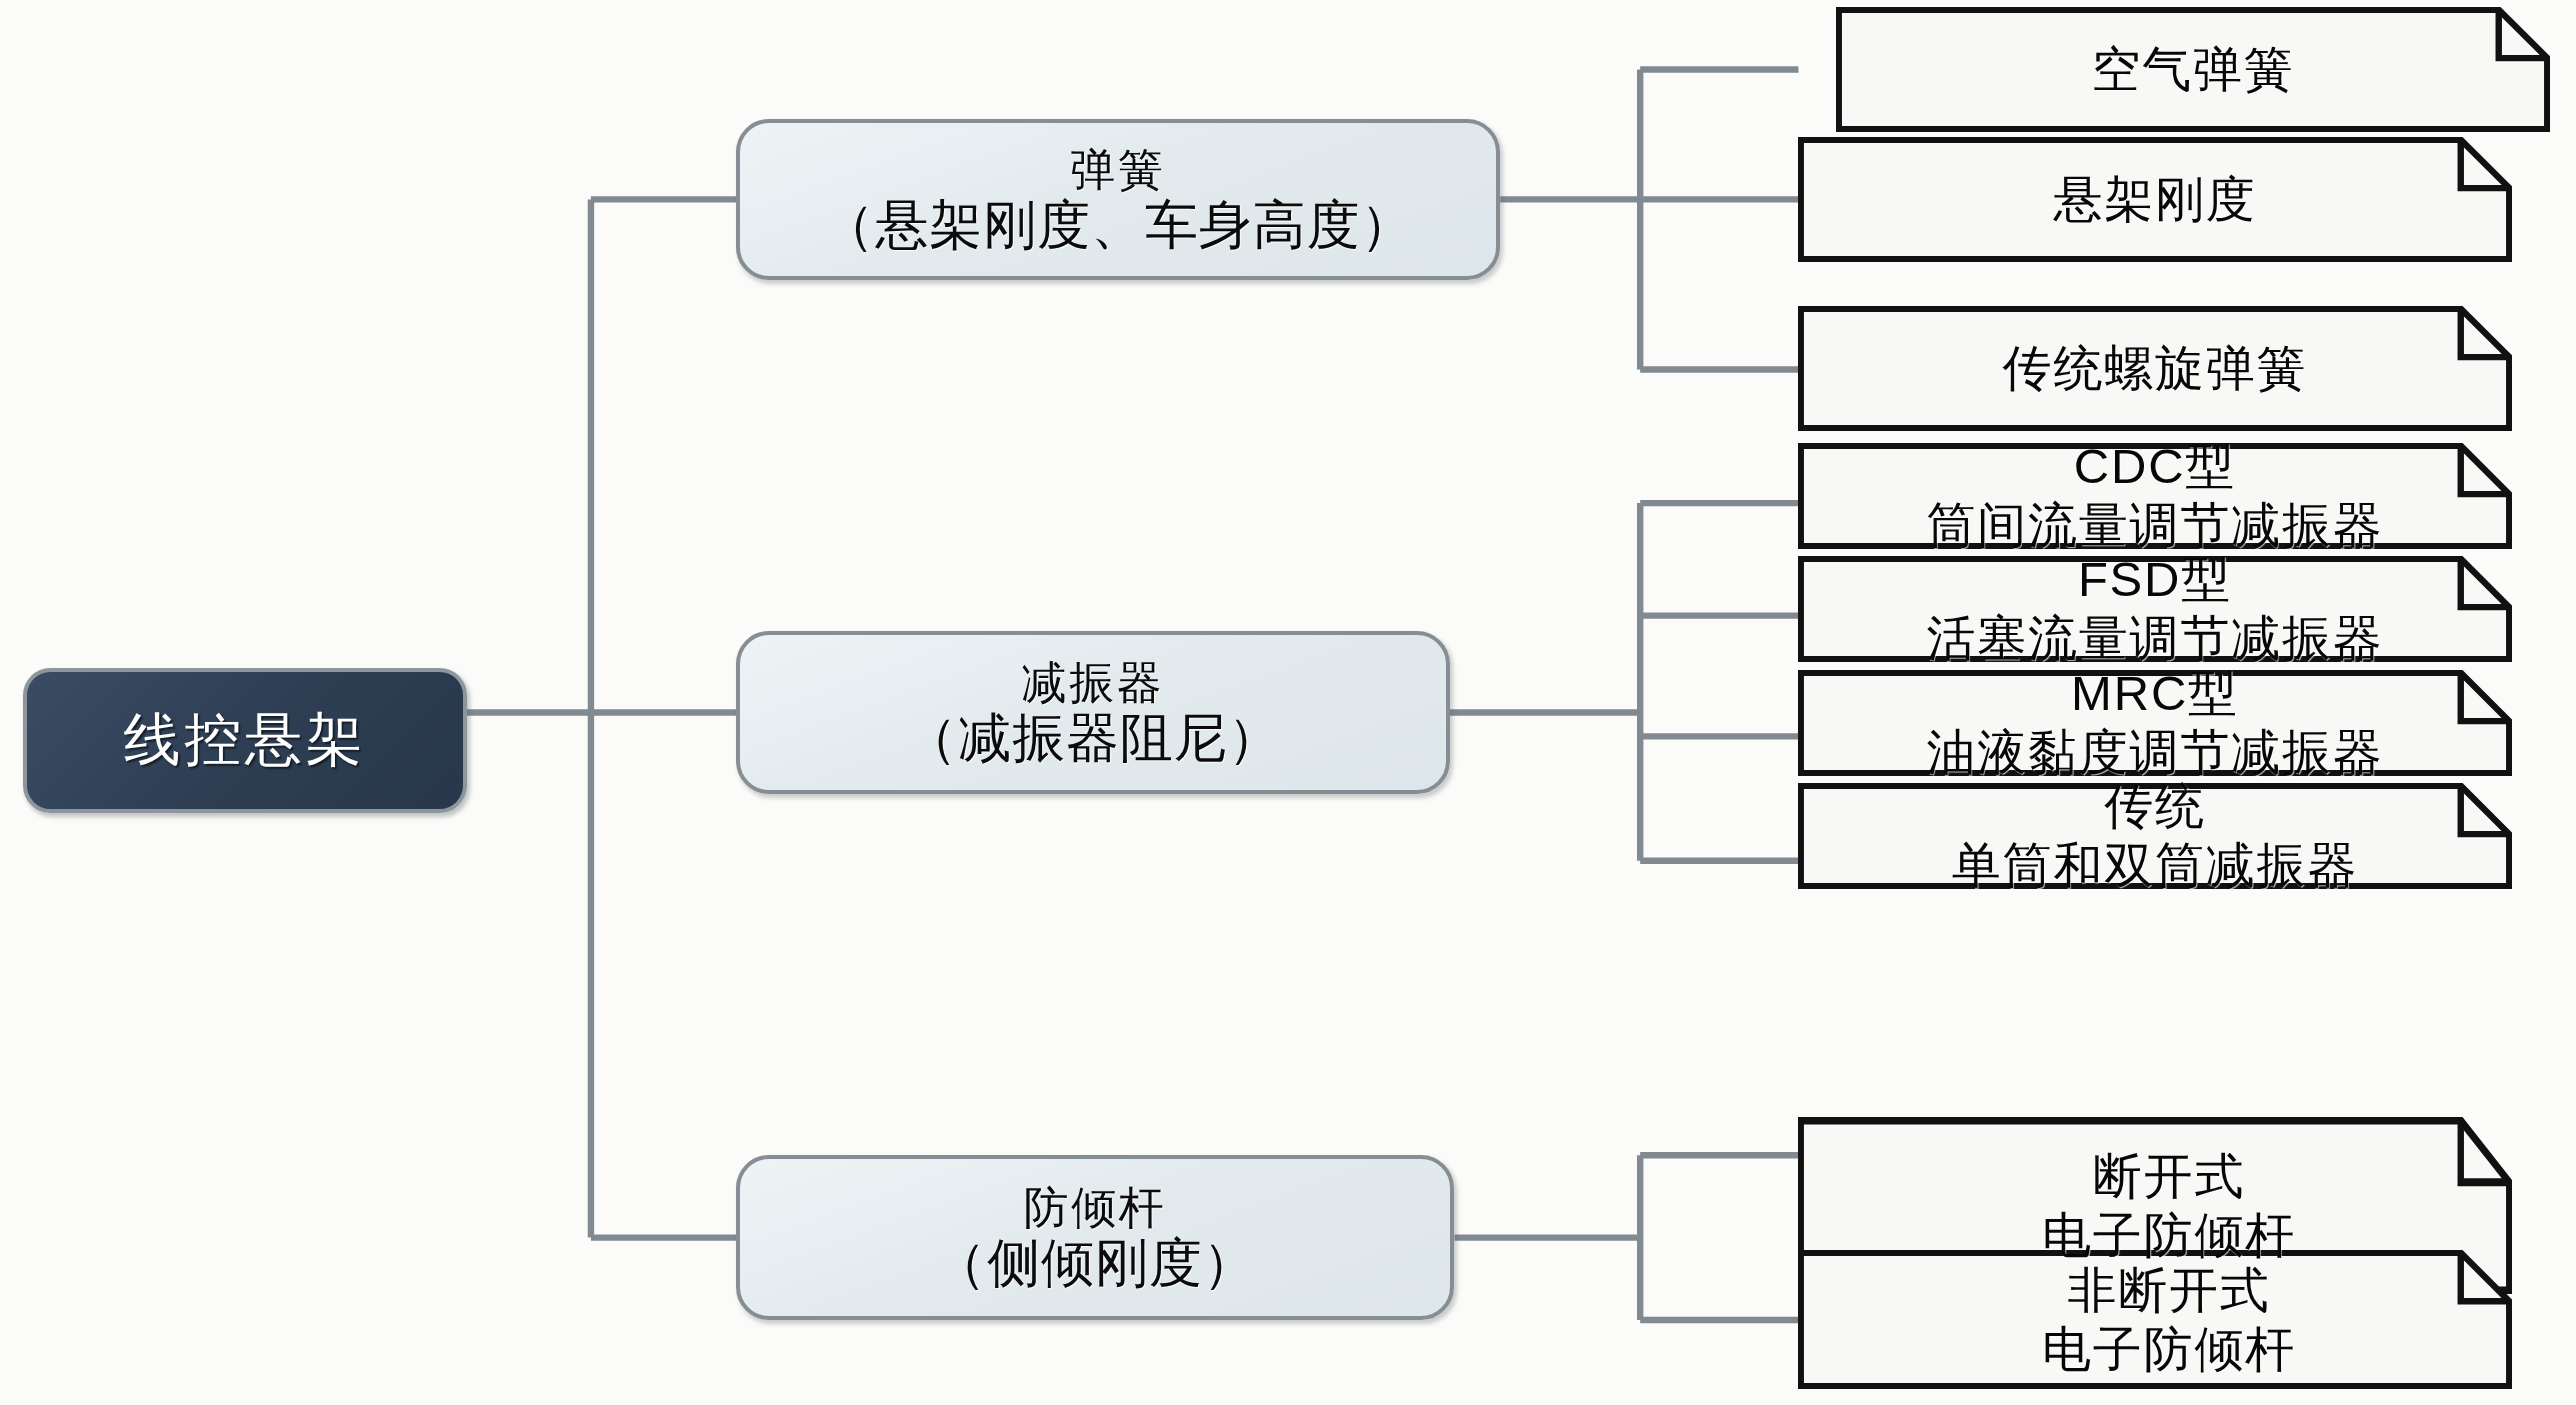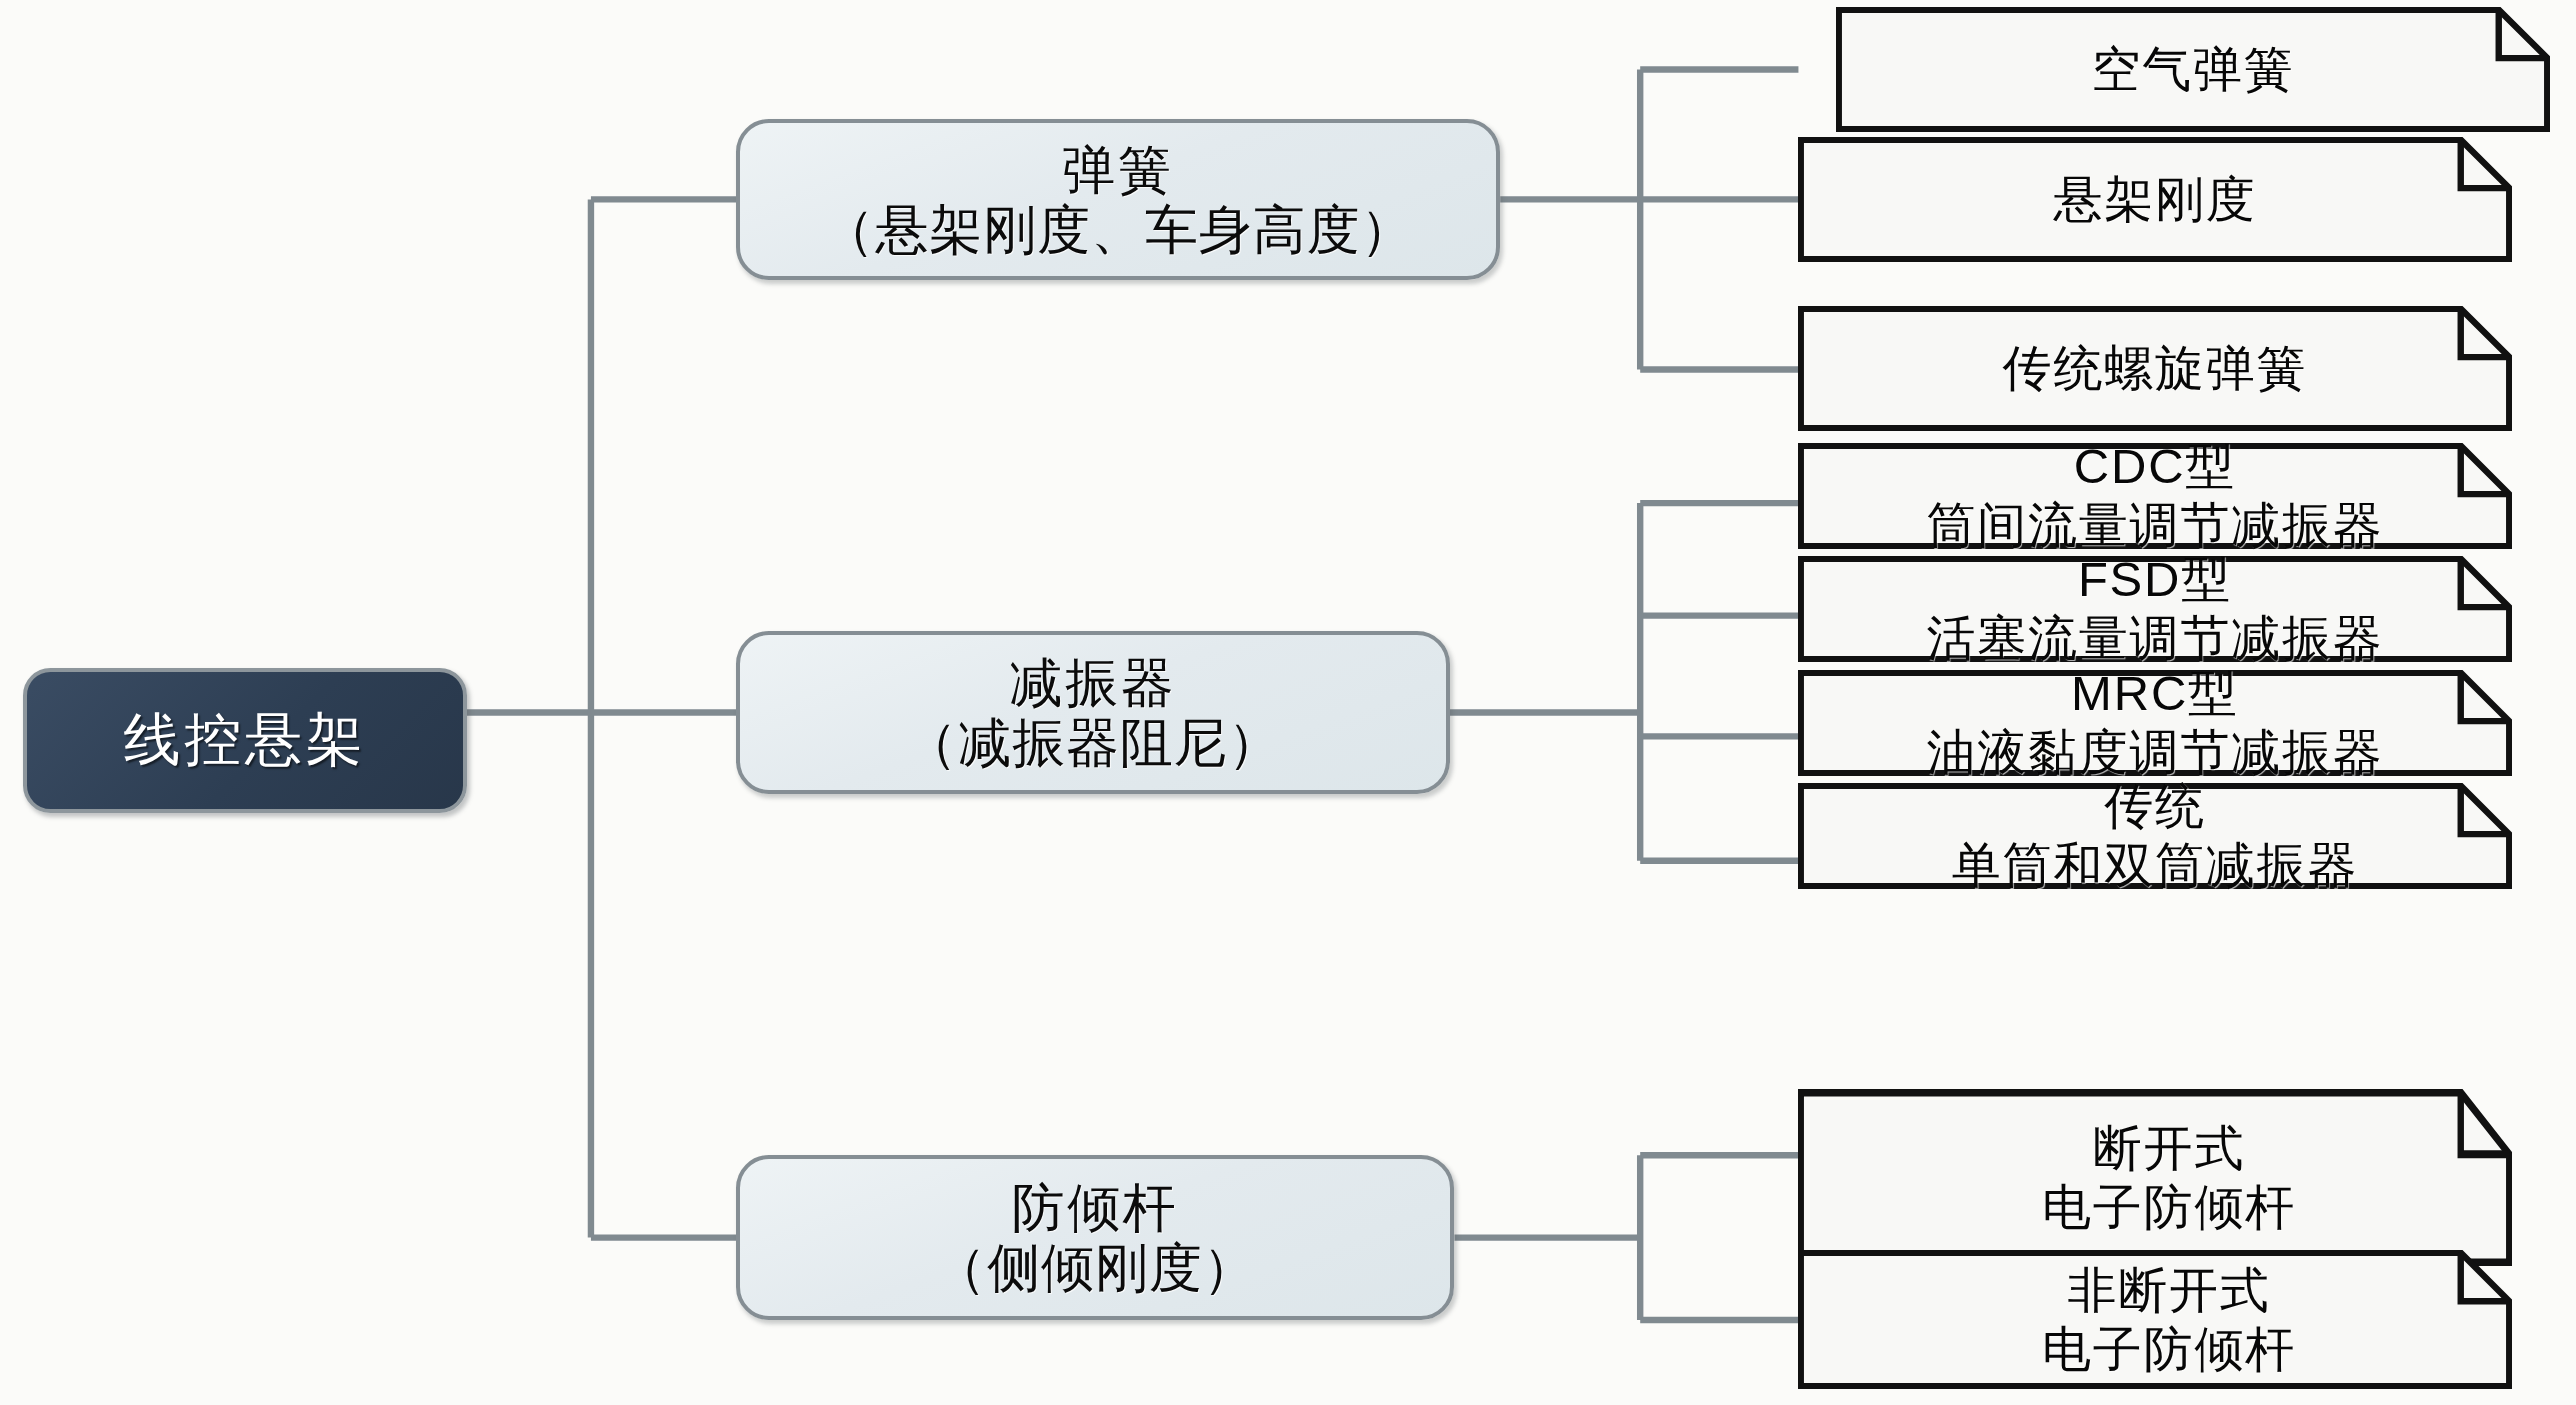--- a/index.html
+++ b/index.html
@@ -38,21 +38,21 @@
     position:absolute;
     background:linear-gradient(160deg,#eef3f5 0%,#e3eaee 45%,#dde6ea 100%);
     border:4.6px solid #858e94;
     border-radius:33px;
     box-sizing:border-box;
     display:flex;flex-direction:column;
     align-items:center;justify-content:center;
     box-shadow:2.7px 3.7px 4.6px rgba(90,95,100,.3);
   }
   .mid-node .l1{
-    font-size:53px;color:#0b0b0b;letter-spacing:2.7px;
+    font-size:45px;color:#0b0b0b;letter-spacing:2.7px;
     line-height:1.12;white-space:nowrap;
     text-shadow:0.9px 0.9px 0.9px rgba(255,255,255,.85);
     text-align:center;
   }
   .mid-node .l2{
     font-size:53px;color:#0b0b0b;letter-spacing:0.9px;
     line-height:1.12;white-space:nowrap;
     text-shadow:0.9px 0.9px 0.9px rgba(255,255,255,.85);
   }
 
@@ -203,21 +203,21 @@
     <svg class="docsvg" viewBox="0 0 780 116" preserveAspectRatio="none">
       <path d="M3,3 H724 L777,56 V113 H3 Z" fill="#f8f8f6" stroke="#111111" stroke-width="7"></path>
       <path d="M724,3 V56 H777" fill="none" stroke="#111111" stroke-width="7"></path>
     </svg>
     <span class="txt">
       <span>传统</span>
       <span class="t2">单筒和双筒减振器</span>
     </span>
   </div>
 
-  <div class="doc" style="top:1089px;height:177px;padding-left:28px;">
+  <div class="doc" style="top:1117px;height:177px;padding-left:28px;">
     <svg class="docsvg" viewBox="0 0 780 152" preserveAspectRatio="none">
       <path d="M3,3 H724 L777,56 V149 H3 Z" fill="#f8f8f6" stroke="#111111" stroke-width="7"></path>
       <path d="M724,3 V56 H777" fill="none" stroke="#111111" stroke-width="7"></path>
     </svg>
     <span class="txt">
       <span>断开式</span>
       <span class="t2">电子防倾杆</span>
     </span>
   </div>
 

